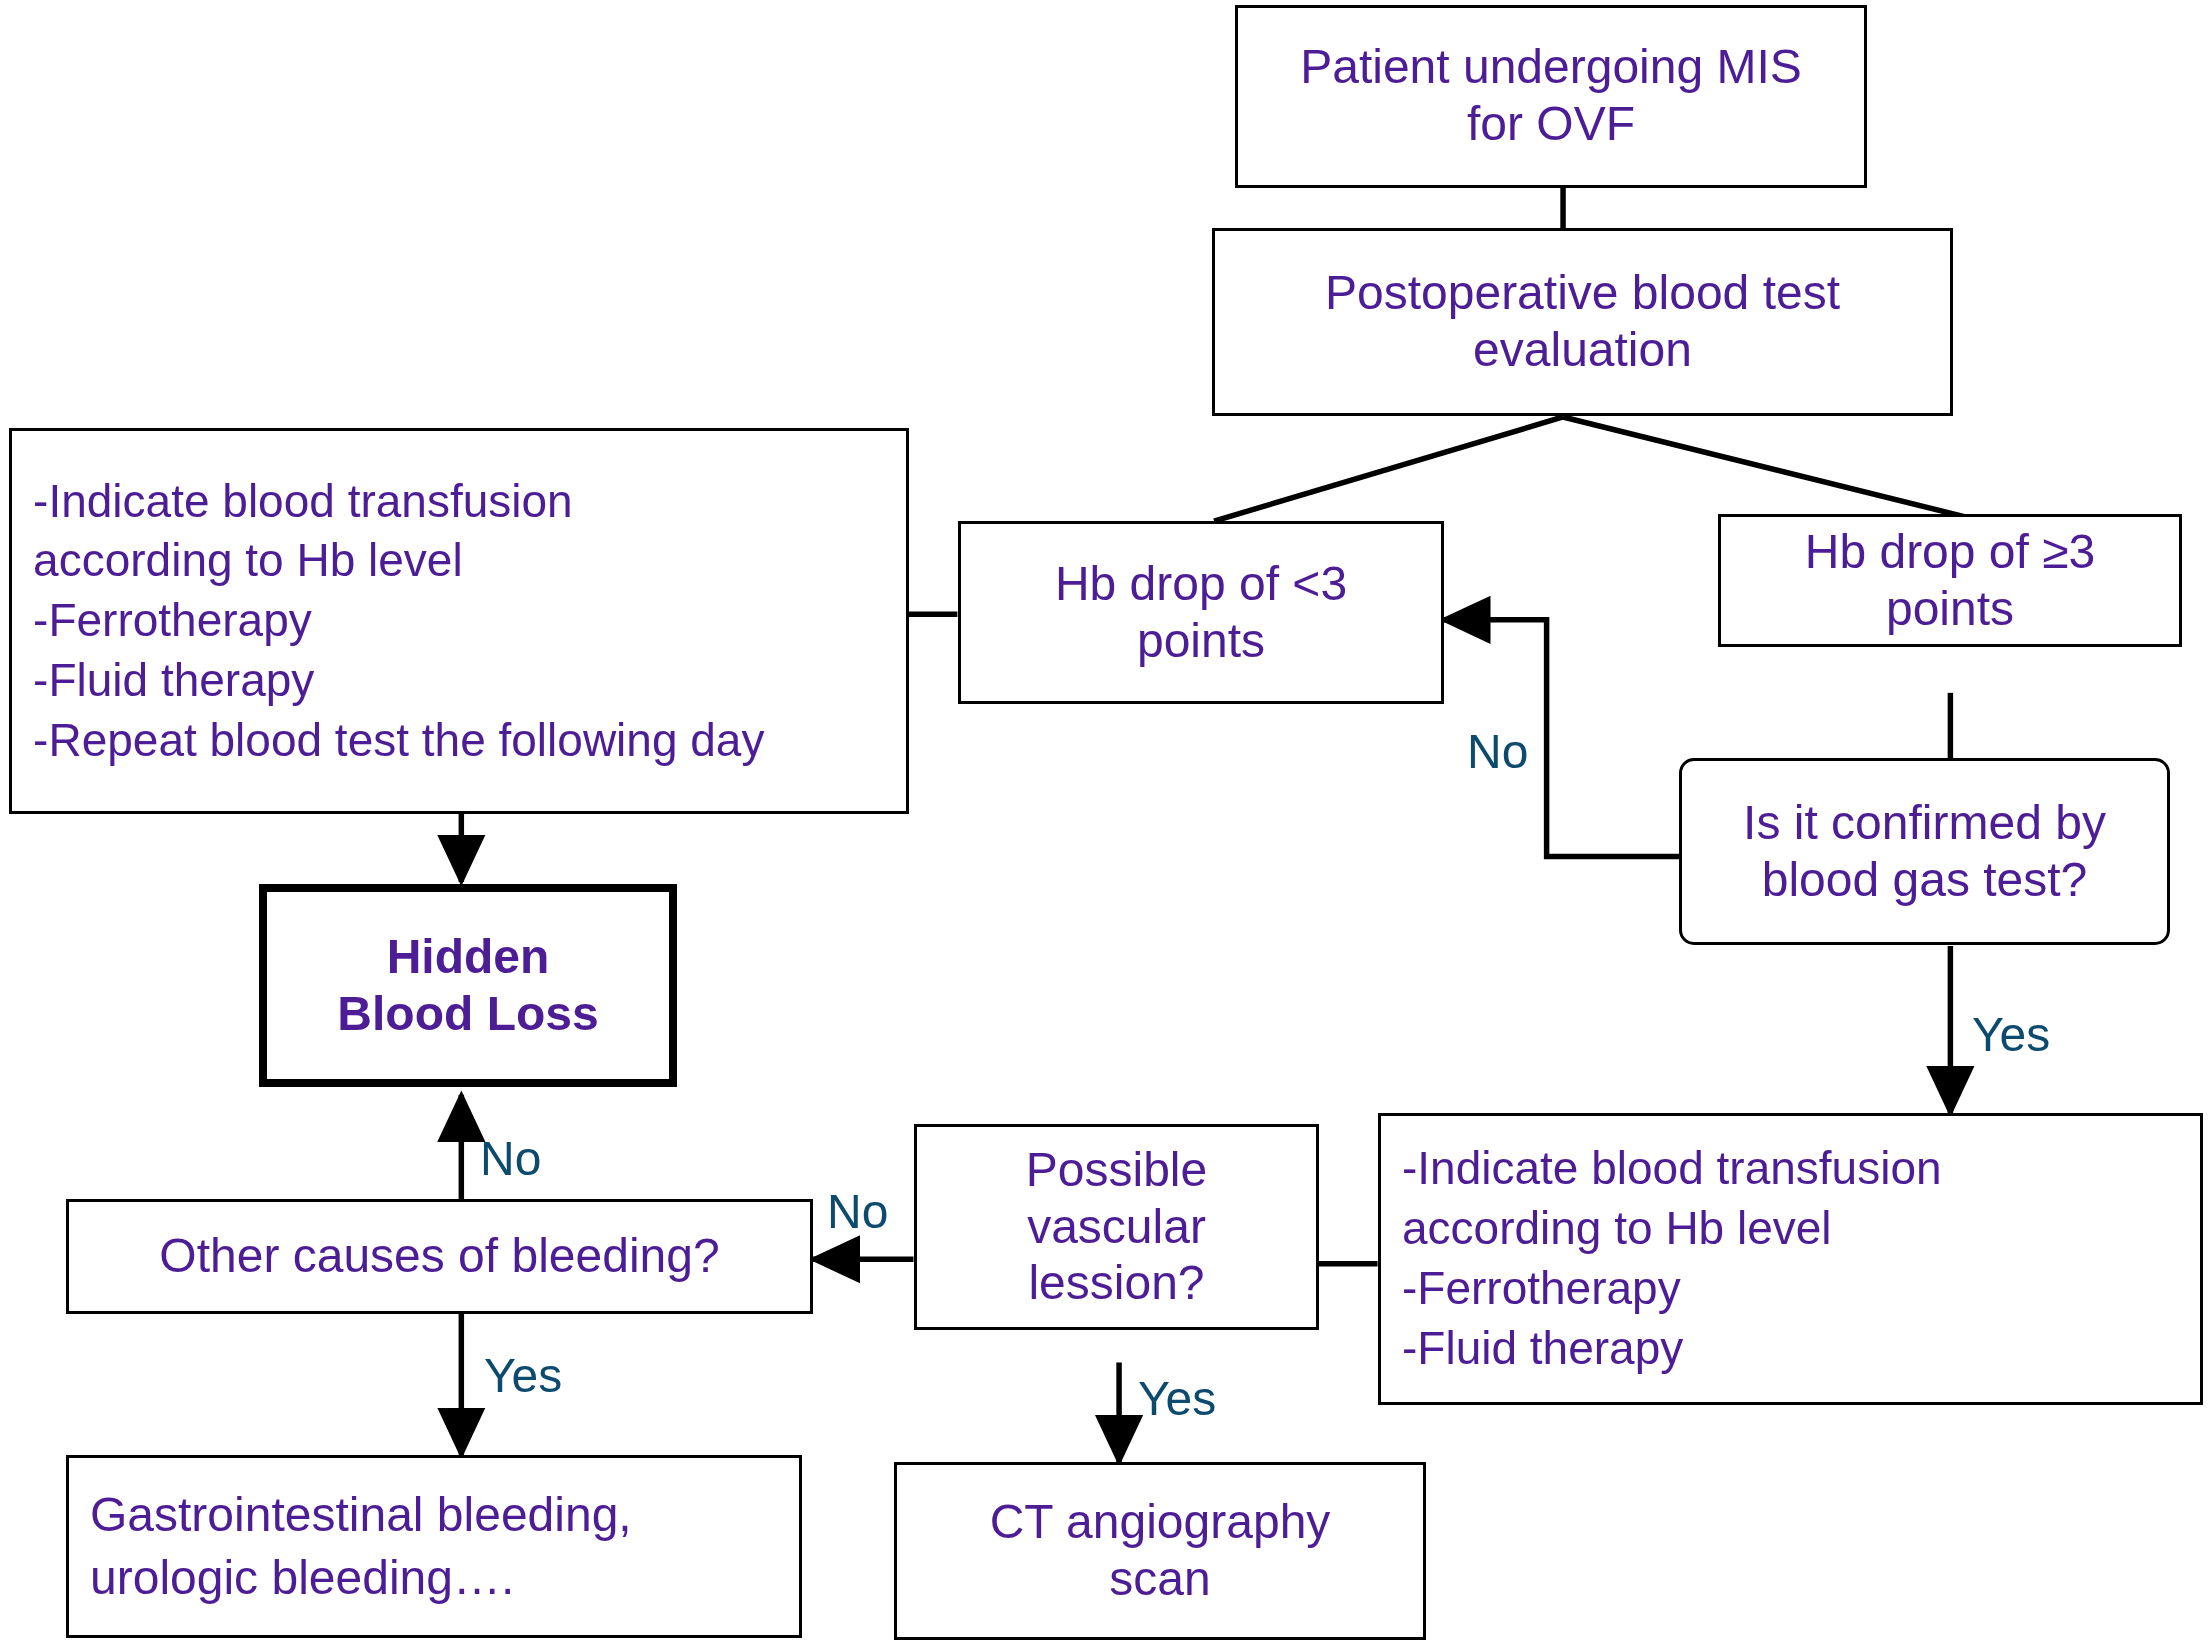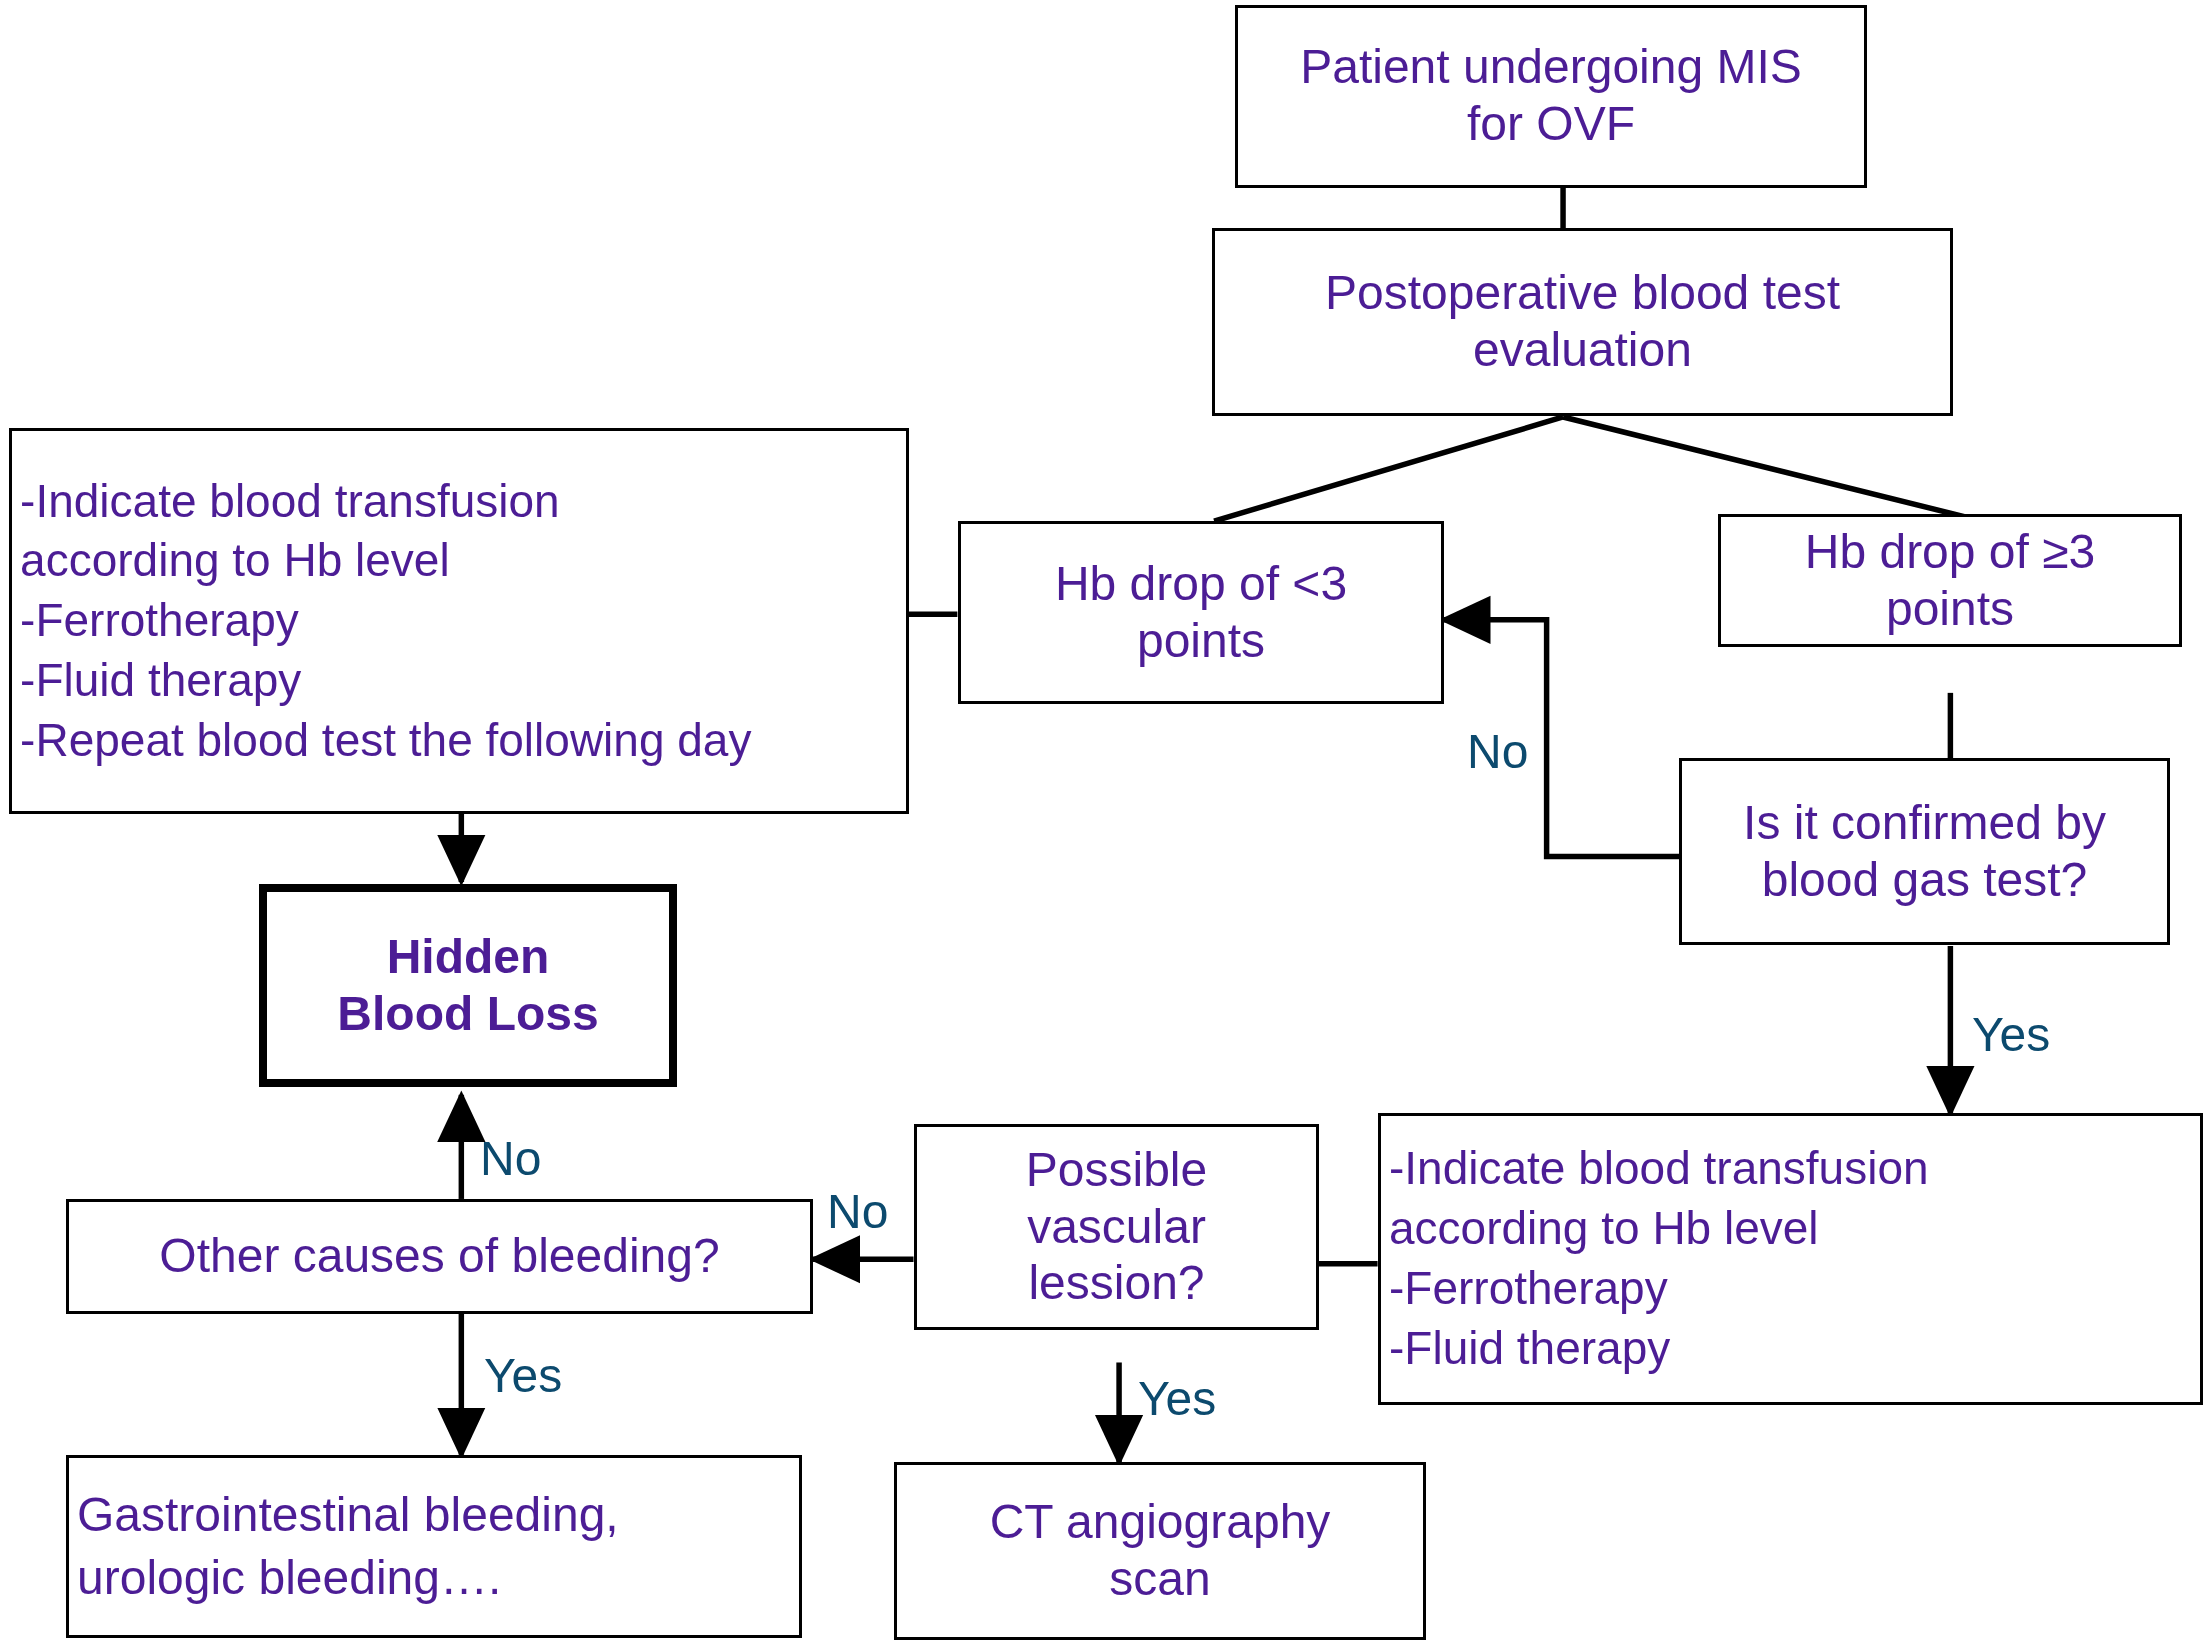--- a/index.html
+++ b/index.html
@@ -41,21 +41,21 @@
     padding: 3.7px 9.1px;
   }
   .node.thick {
     border-width: 8.2px;
     font-weight: bold;
   }
   .node.listbox {
     justify-content: flex-start;
     text-align: left;
     align-items: center;
-    padding-left: 8px;
+    padding-left: 21px;
     line-height: 1.30;
   }
   .node .txt {
     width: 100%;
     white-space: pre-line;
   }
   .edge-label {
     position: absolute;
     font-size: 48px;
     color: #0c4a6e;
@@ -123,21 +123,21 @@
   </div>
 
   <div class="node listbox" style="left:9.1px; top:428px; width:900px; height:386px; font-size:46px;">
     <span class="txt">-Indicate blood transfusion
 according to Hb level
 -Ferrotherapy
 -Fluid therapy
 -Repeat blood test the following day</span>
   </div>
 
-  <div class="node" style="left:1679px; top:758px; width:491px; height:187px;">
+  <div class="node" style="left:1679px; top:758px; width:491px; height:187px;border-radius:15px;">
     <span class="txt">Is it confirmed by
 blood gas test?</span>
   </div>
 
   <div class="node listbox" style="left:1378px; top:1113px; width:825px; height:292px; font-size:46px;">
     <span class="txt">-Indicate blood transfusion
 according to Hb level
 -Ferrotherapy
 -Fluid therapy</span>
   </div>

